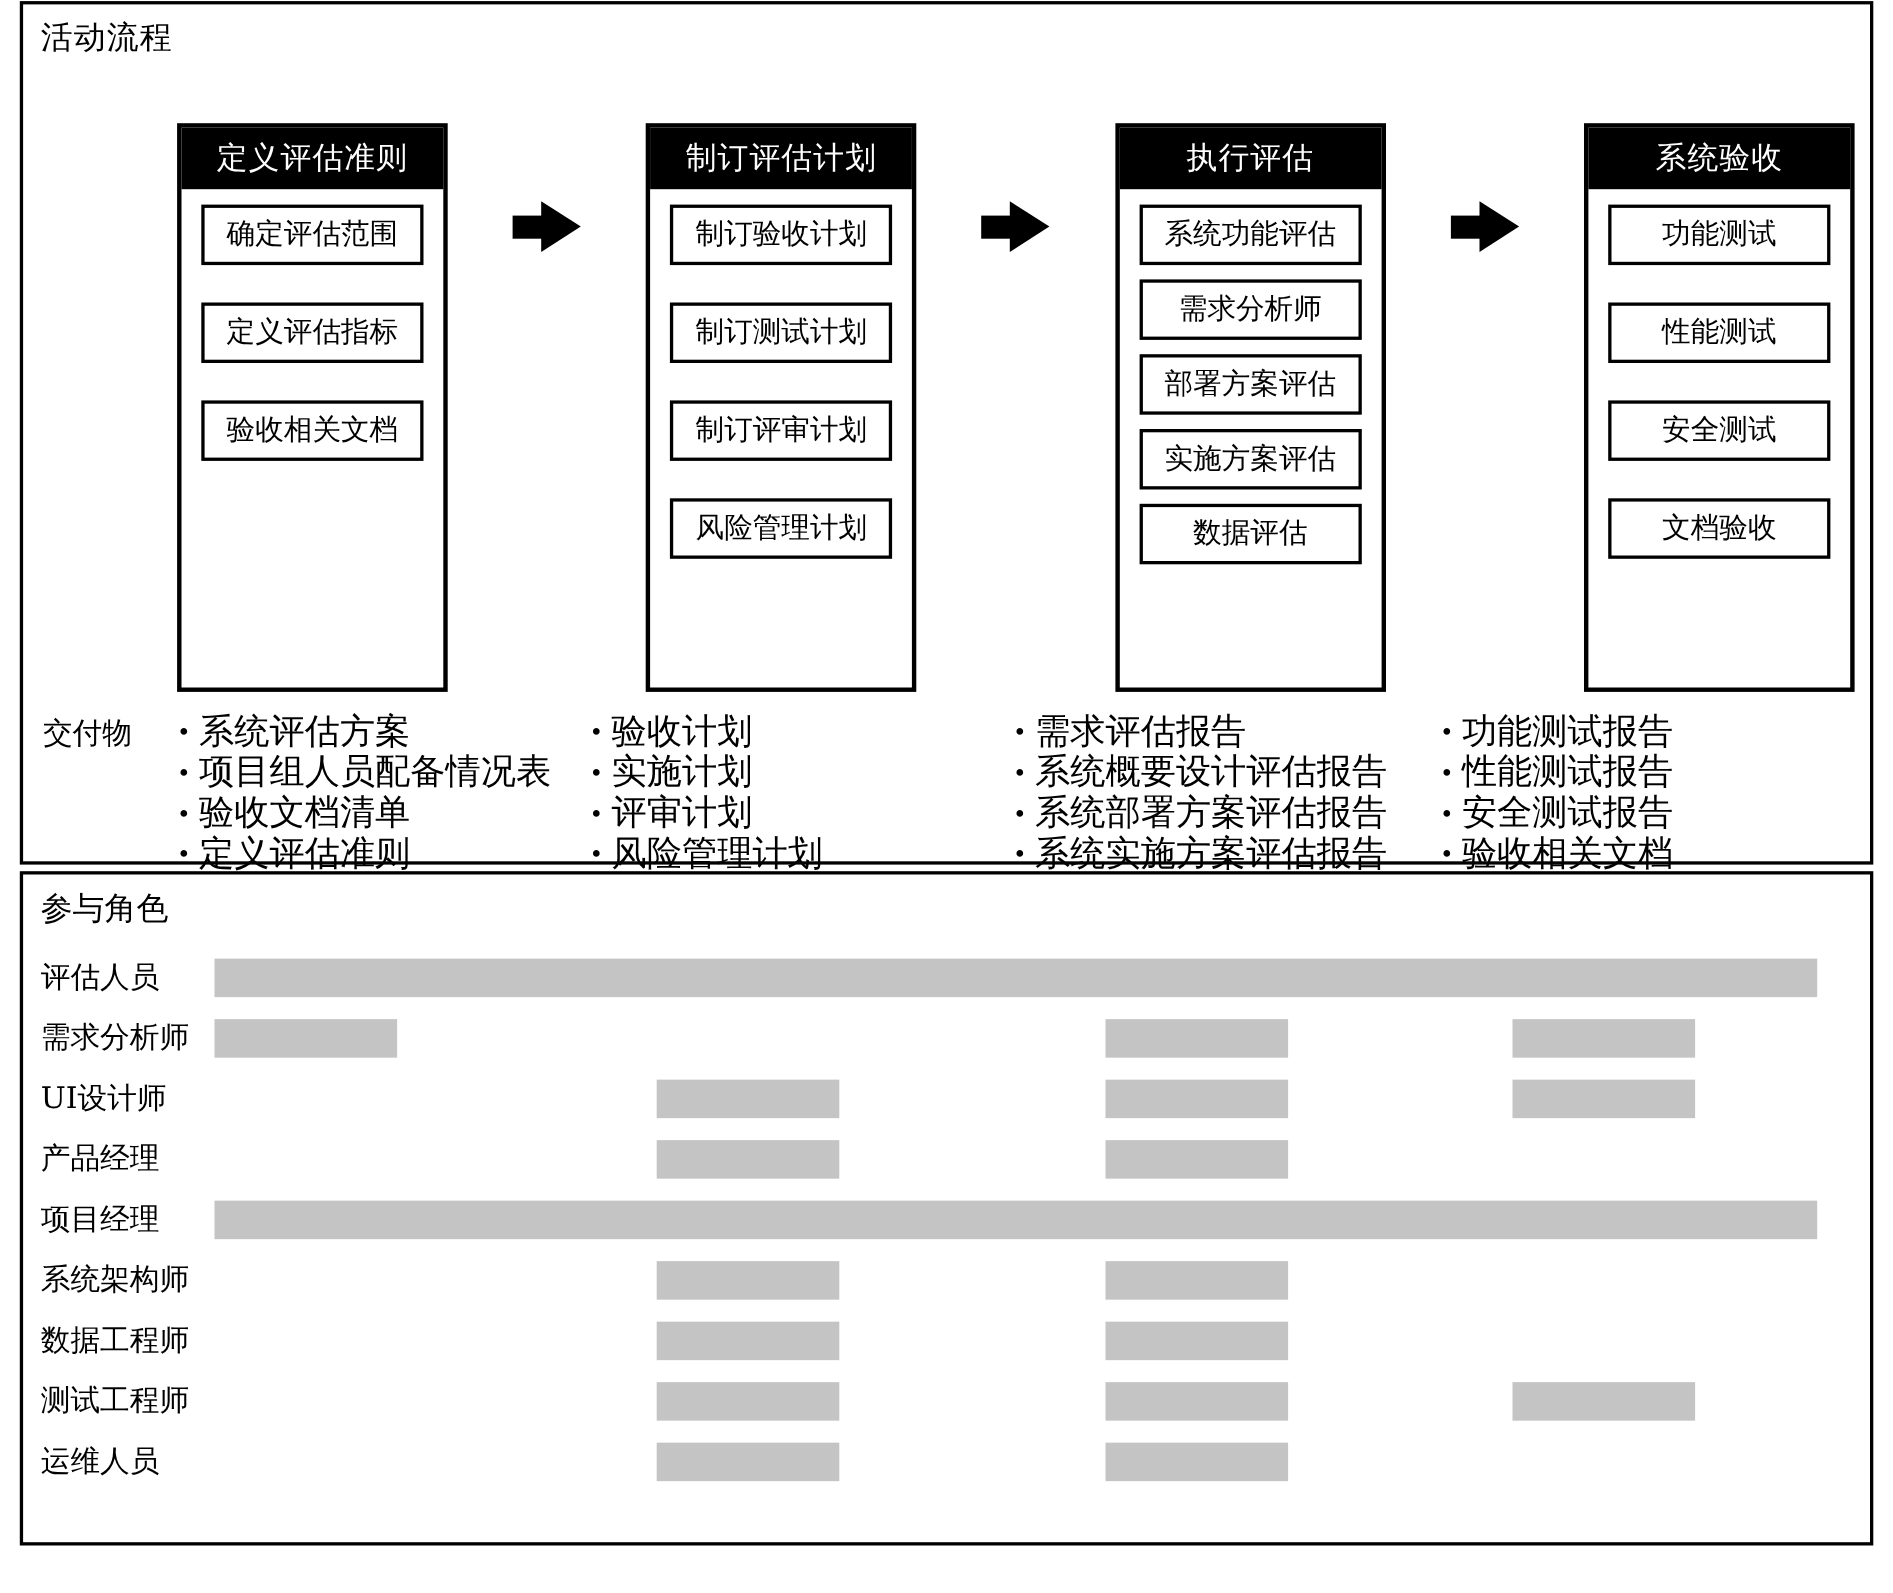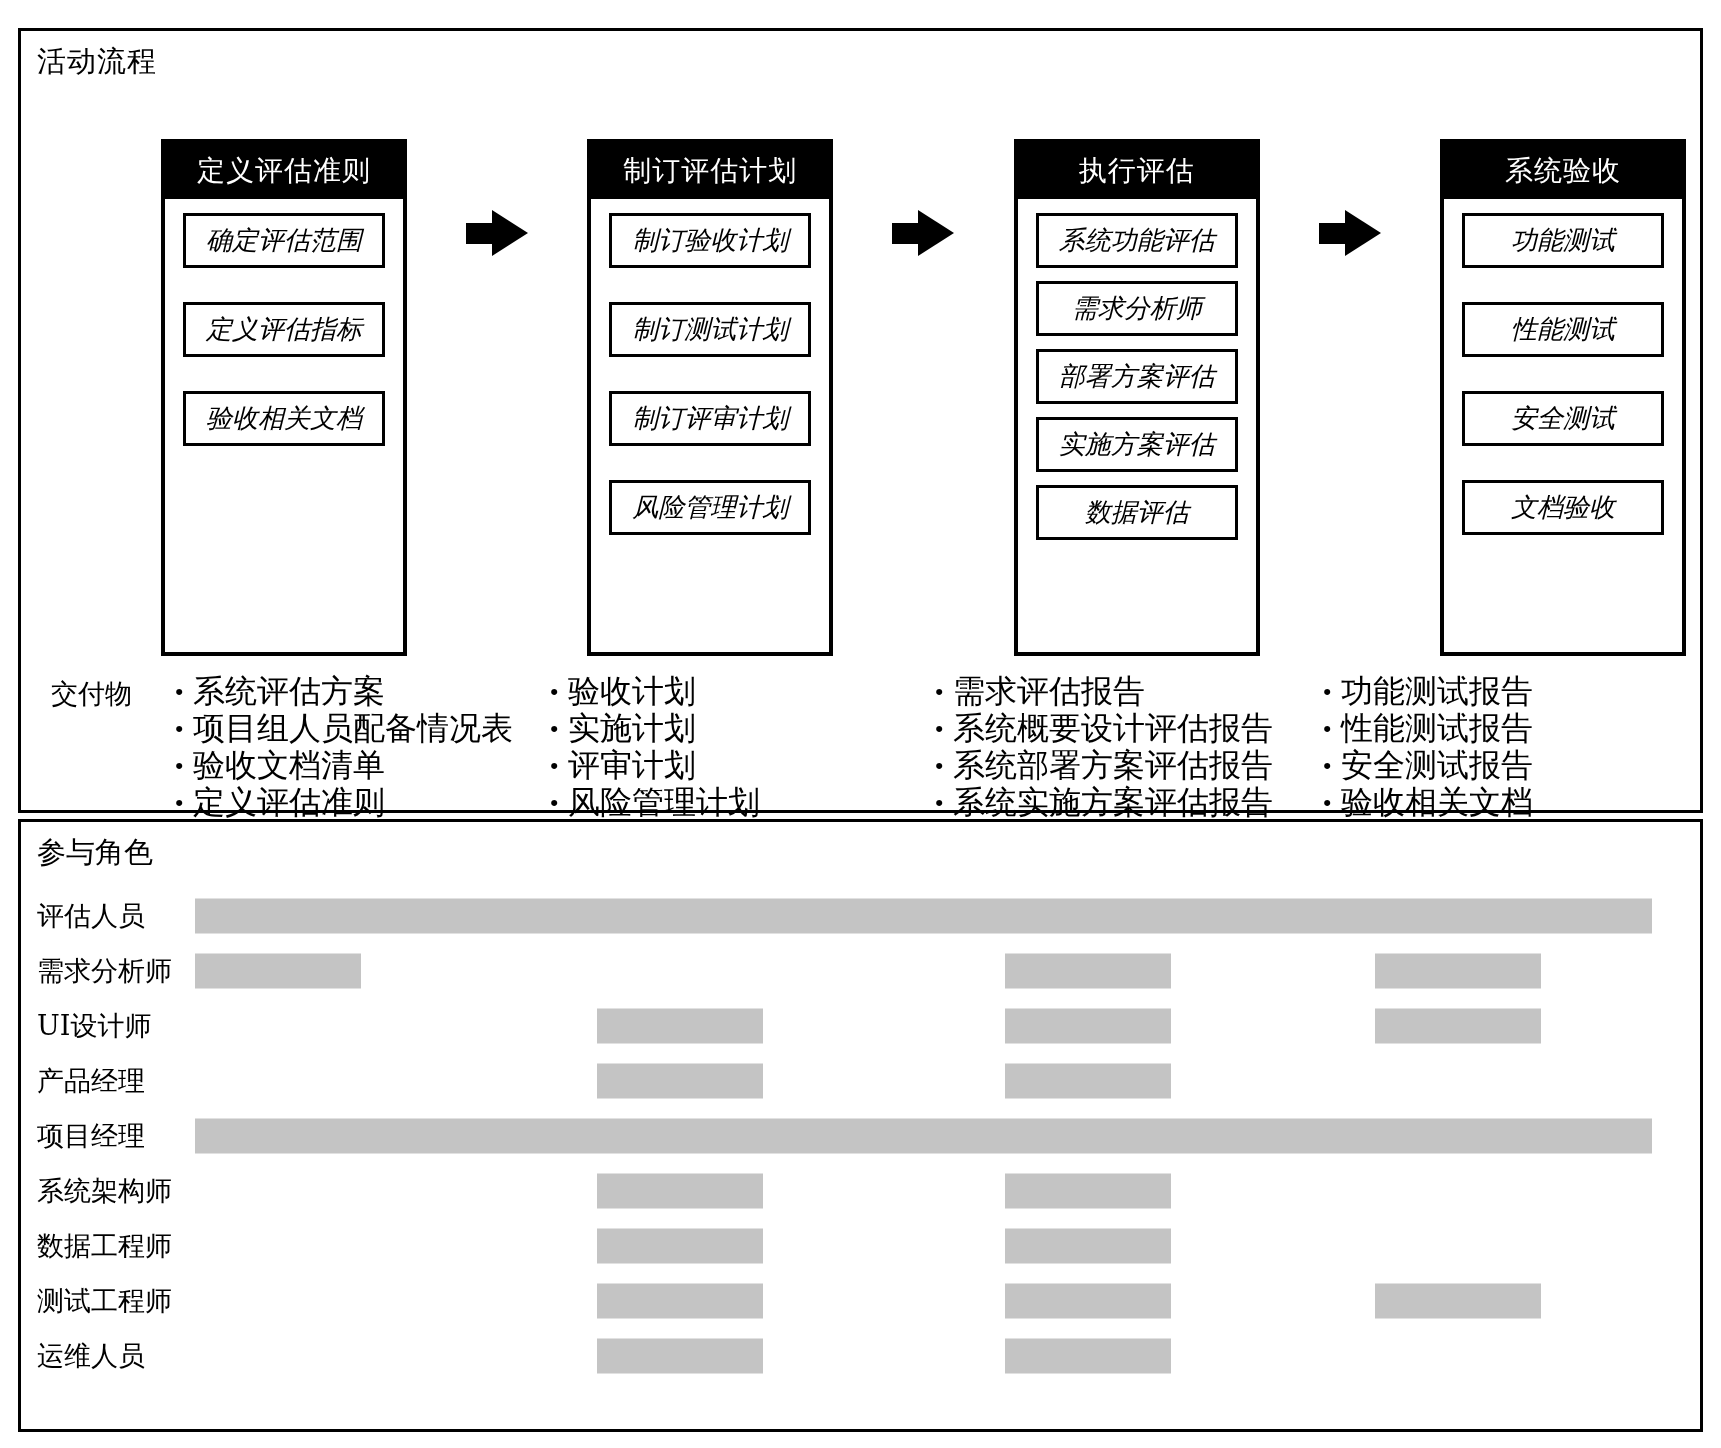--- a/index.html
+++ b/index.html
@@ -7,21 +7,21 @@
     width: 1721px; height: 1448px;
     background: #ffffff;
     font-family: "DejaVu Serif", "Liberation Serif", serif;
     color: #000;
     overflow: hidden;
   }
 
   #page {
     position: relative;
     width: 1721px; height: 1448px;
-    padding: 28px 18px 14px 18px;
+    padding: 1px 18px 14px 18px;
   }
 
   
   .panel {
     border: 3px solid #000;
     background: #fff;
     position: relative;
   }
   #activity-panel { height: 785px; }
   #roles-panel    { height: 613px; margin-top: 6px; }
@@ -61,21 +61,20 @@
     padding: 14px 0 14px 0;
     letter-spacing: 1px;
   }
   .phase-body {
     flex: 1 1 auto;
     display: flex;
     flex-direction: column;
     justify-content: flex-start;
     padding: 14px 18px 16px 18px;
     gap: 0;
-    font-style: italic;
   }
   .task-box {
     border: 3px solid #000;
     background: #fff;
     text-align: center;
     font-size: 26px;
     line-height: 1;
     padding: 11px 0 12px 0;
     white-space: nowrap;
   }
@@ -104,21 +103,20 @@
     border-bottom: 23px solid transparent;
     border-left: 36px solid #000;
   }
 
   
   .deliverables-row {
     position: absolute;
     top: 643px; left: 0;
     width: 100%;
     display: flex;
-    margin-left: 12px;
   }
   .deliv-label {
     width: 140px; flex: 0 0 140px;
     font-size: 27px;
     line-height: 1;
     padding-left: 18px;
     padding-top: 6px;
   }
   .deliv-col {
     flex: 0 0 auto;

